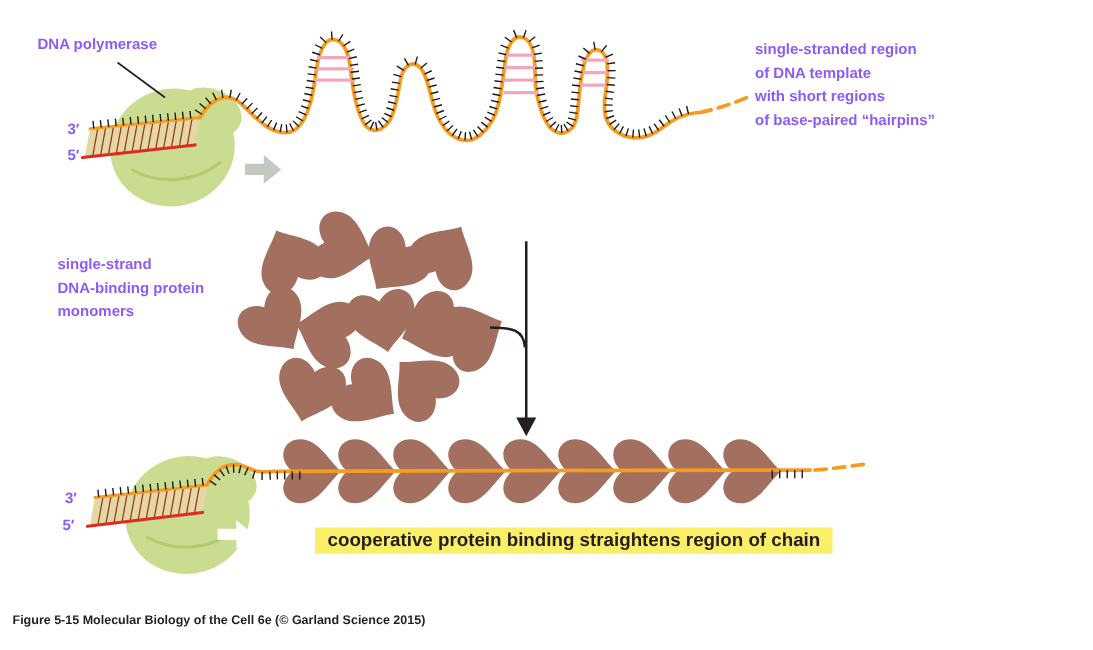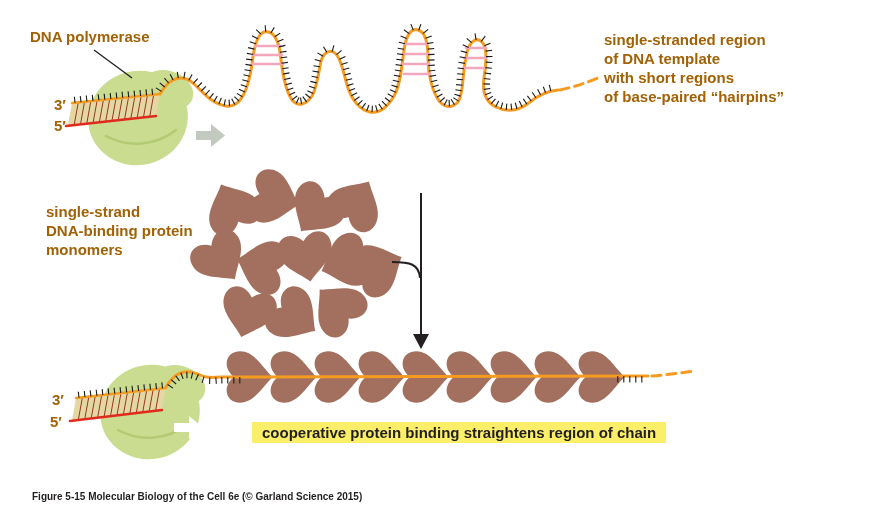--- a/index.html
+++ b/index.html
@@ -15,21 +15,21 @@
   .pink-rung{stroke:var(--hairpin-pink,#f4a7bc);stroke-width:2.6;stroke-linecap:round}
   .ladder-fill{fill:var(--ladder-fill,#e5d7a3)}
   .blob ellipse{fill:var(--polymerase-green,#c9dc8f)}
   .crease{fill:none;stroke:#b2ca74;stroke-width:2.5;stroke-linecap:round}
   .protein{fill:var(--protein-brown,#a3705f)}
   .garrow{fill:var(--arrow-gray,#c2c9bf)}
   .warrow{fill:var(--arrow-white,#ffffff)}
   .hook{stroke:#231f20;stroke-width:2;fill:none}
   .hook-head{fill:#231f20}
   .pointer{stroke:#231f20;stroke-width:1.3}
-  .lbl{position:absolute;font-weight:700;font-size:15px;color:#a16207;white-space:nowrap}
+  .lbl{position:absolute;font-weight:700;font-size:12px;color:#8b5cf6;white-space:nowrap}
   .block div{line-height:19px}
   .highlight{position:absolute;font-weight:700;font-size:15px;color:#231f20;
              background:var(--highlight-yellow,#fbee68);padding:2px 10px;white-space:nowrap}
   .caption{position:absolute;font-weight:700;font-size:10px;color:#231f20;white-space:nowrap}
 </style>
 </head>
 <body>
 
 <div class="canvas">
 
@@ -397,14 +397,14 @@
     <div>of DNA template</div>
     <div>with short regions</div>
     <div>of base-paired “hairpins”</div>
   </div>
 
   <div class="lbl" style="left:52px;top:391px">3′</div>
   <div class="lbl" style="left:50px;top:413px">5′</div>
 
   <div class="highlight" style="left:252px;top:422px">cooperative protein binding straightens region of chain</div>
 
-  <div class="caption" style="left:32px;top:491px">Figure 5-15 Molecular Biology of the Cell 6e (© Garland Science 2015)</div>
+  <div class="caption" style="left:10px;top:491px">Figure 5-15 Molecular Biology of the Cell 6e (© Garland Science 2015)</div>
 </div>
 
 </body></html>

